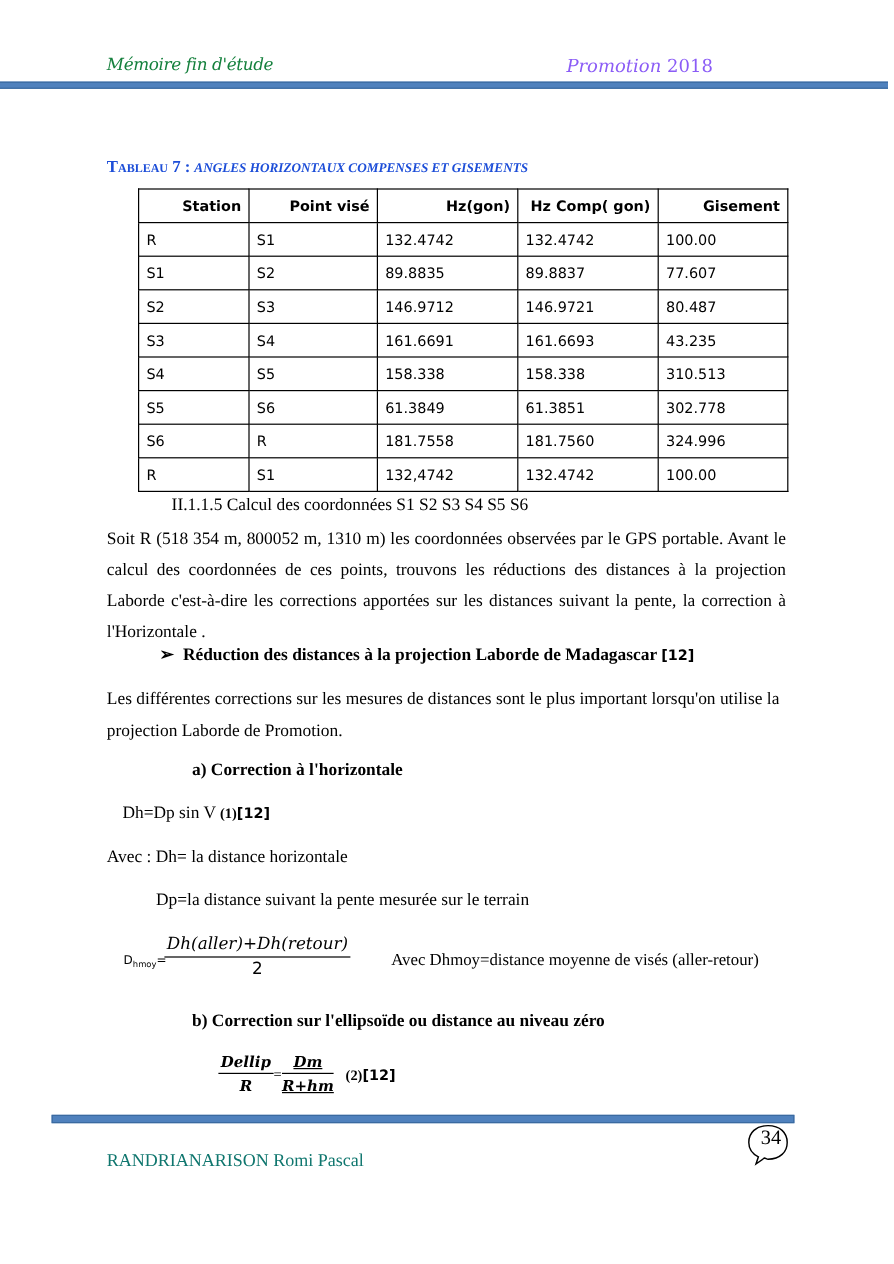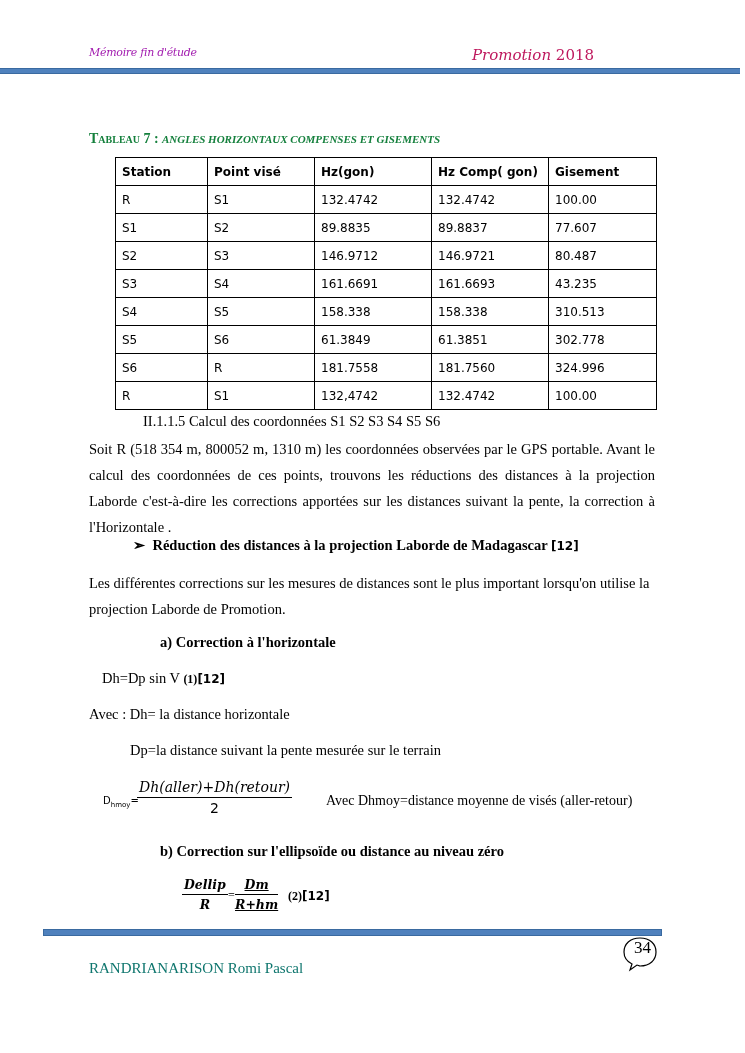--- a/index.html
+++ b/index.html
@@ -1,28 +1,28 @@
 <!DOCTYPE html>
 <html><head>
   <meta charset="utf-8">
   <style>
     html, body { margin:0; padding:0; background:#fff; }
     body { width:745px; height:1053px; position:relative; overflow:hidden;
            font-family:"Liberation Serif", serif; color:#000; }
     .abs { position:absolute; }
-    .hdr-left { left:89px; top:46px; font-family:"DejaVu Serif", serif; font-style:italic; font-size:11px; color:#a21caf; letter-spacing:-0.3px; }
-    .hdr-right { left:472px; top:46px; font-family:"DejaVu Serif", serif; font-size:15px; color:#be185d; }
+    .hdr-left { left:89px; top:46px; font-family:"DejaVu Serif", serif; font-style:italic; font-size:14px; color:#15803d; letter-spacing:-0.3px; }
+    .hdr-right { left:472px; top:46px; font-family:"DejaVu Serif", serif; font-size:15px; color:#8b5cf6; }
     .hdr-right .it { font-style:italic; }
     .hdr-bar { left:0; top:68px; width:740px; height:4px; background:#4f81bd; border-top:1px solid #3a6aa0; border-bottom:1px solid #3a6aa0; }
-    .caption { left:89px; top:131px; font-size:13px; color:#15803d; font-weight:bold;font-family:Liberation Serif, serif; }
+    .caption { left:89px; top:131px; font-size:13px; color:#1d4ed8; font-weight:bold;font-family:Liberation Serif, serif; }
     .caption .sc { font-variant:small-caps; font-size:14px; }
     .caption .it { font-style:italic; font-size:11px; }
     table.t { position:absolute; left:115px; top:157px; border-collapse:collapse; font-family:"DejaVu Sans", sans-serif; font-size:12px; }
     table.t td, table.t th { border:1px solid #000; height:27px; padding:0 6px; text-align:left; vertical-align:middle; }
-    table.t th { font-weight:bold; }
+    table.t th { font-weight:bold;text-align:right; }
     .c0 { width:79px; } .c1 { width:94px; } .c2 { width:104px; } .c3 { width:104px; } .c4 { width:95px; }
     .body { font-size:14.5px; line-height:26px; }
     .p1 { left:89px; top:436px; width:566px; text-align:justify; }
     .subhead { left:143px; top:413px; font-size:14.5px; }
     .bullet { left:133px; top:537px; font-size:14.5px; font-weight:bold; }
     .bullet .ref { font-family:"DejaVu Sans", sans-serif; font-size:12px; }
     .p2 { left:89px; top:570px; width:566px; }
     .ha { left:160px; top:634px; font-size:14.5px; font-weight:bold; }
     .eq1 { left:102px; top:670px; font-size:14.5px; }
     .eq1 .ref { font-weight:bold; font-size:12px; }

